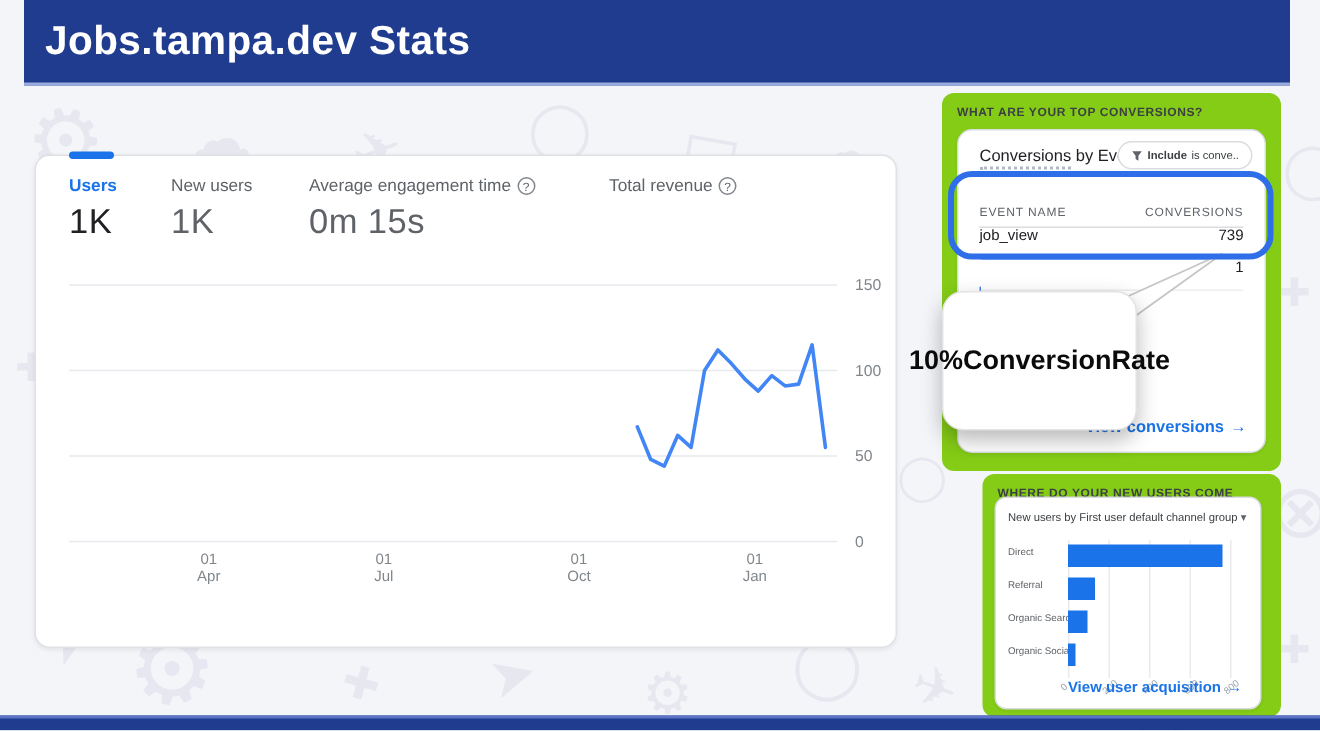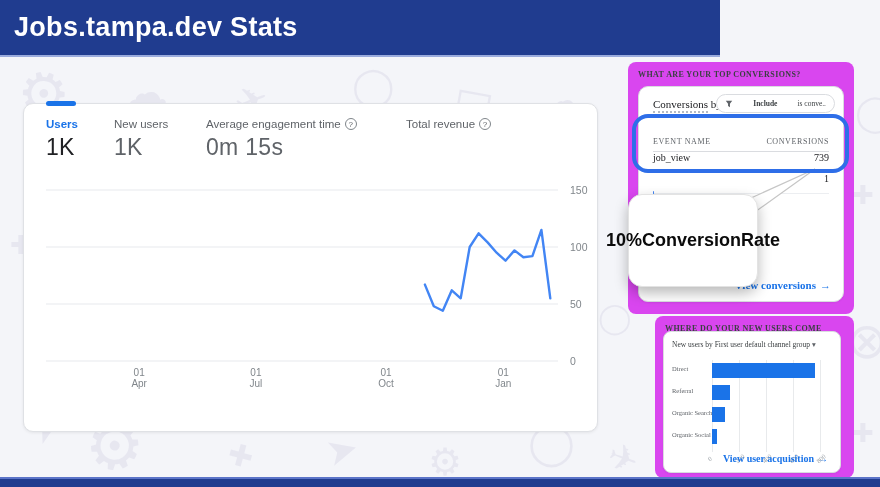--- a/index.html
+++ b/index.html
@@ -5,54 +5,54 @@
   * { margin:0; padding:0; box-sizing:border-box; }
   html,body { width:880px; height:487px; }
   body { font-family:"Liberation Sans", sans-serif; background:#f4f5f9; overflow:hidden; }
   .page { position:relative; width:880px; height:487px; background:#f4f5f9; overflow:hidden; }
 
   
   .doodles { position:absolute; inset:0; z-index:0; }
   .doodle { position:absolute; color:#8f87b8; opacity:.12; user-select:none; }
 
   
-  .hdr { position:absolute; left:0; top:0; width:720px; height:57px; background:#203c8f;
+  .hdr { position:absolute; left:16px; top:0; width:844px; height:57px; background:#203c8f;
          border-bottom:2px solid #9aabdd; z-index:5; display:flex; align-items:center; }
   .hdr h1 { color:#ffffff; font-size:27px; font-weight:bold; letter-spacing:.3px; padding-left:14px; }
   .ftr { position:absolute; left:0; bottom:0; width:880px; height:10px; background:#203c8f;
          border-top:2px solid #5b74c8; z-index:5; }
 
   
   .metrics-card { position:absolute; left:23px; top:103px; width:575px; height:329px; background:#fff;
                   border:1px solid #dfe1e5; border-radius:10px; box-shadow:0 1px 3px rgba(32,33,36,.08); z-index:2; }
   .tab-indicator { position:absolute; left:22px; top:-3px; width:30px; height:5px; border-radius:3px; background:#1a73e8; }
   .metric { position:absolute; top:14px; }
   .m0{left:22px} .m1{left:90px} .m2{left:182px} .m3{left:382px}
   .mlabel { font-size:11.5px; color:#5f6368; display:flex; align-items:center; gap:4px; }
   .mlabel.active { color:#1a73e8; font-weight:bold; }
   .mvalue { font-size:23px; color:#5f6368; margin-top:4px; letter-spacing:.3px; }
   .mvalue.dark { color:#202124; }
   .help { display:inline-flex; align-items:center; justify-content:center; width:12px; height:12px;
           border:1px solid #80868b; border-radius:50%; font-size:8px; color:#5f6368; }
   .line-chart { position:absolute; left:22px; top:78px; width:550px; height:212px; }
 
   
-  .panel { position:absolute; background:#d946ef; border-radius:8px; z-index:2;font-family:Liberation Serif, serif; }
+  .panel { position:absolute; background:#84cc16; border-radius:8px; z-index:2; }
   .conv-panel { left:628px; top:62px; width:226px; height:252px; }
   .acq-panel  { left:655px; top:316px; width:199px; height:162px; }
   .panel-heading { font-size:8px; font-weight:bold; color:#3c4043; letter-spacing:.4px; padding:8px 0 0 10px; }
   .card { position:absolute; background:#fff; border:1px solid #dadce0; border-radius:10px;
           box-shadow:0 1px 2px rgba(32,33,36,.06); }
   .conv-card { left:10px; top:24px; width:206px; height:216px; }
   .acq-card  { left:8px;  top:15px; width:178px; height:142px; border-radius:8px; }
 
   .card-title-row { position:relative; padding:11px 14px 0 14px; height:32px; }
   .card-title { font-size:11px; color:#202124; }
   .dotted { border-bottom:2px dotted #b3b9c4; padding-bottom:1px; }
-  .pill { position:absolute; right:8px; top:7px; display:flex; align-items:center; gap:20px;
+  .pill { position:absolute; right:8px; top:7px; display:flex; align-items:center; gap:3px;
           border:1px solid #dadce0; border-radius:12px; padding:4px 8px; font-size:7.5px; color:#3c4043; background:#fff; }
   .pill b { font-weight:bold; }
 
   .ctable { margin:12px 14px; }
   .thead { display:flex; justify-content:space-between; font-size:8px; color:#5f6368; letter-spacing:.6px;
            padding:6px 0 5px 0; border-bottom:1px solid #dadce0; }
   .trow { position:relative; display:flex; justify-content:space-between; align-items:flex-start; height:21px;
           border-bottom:1px solid #eceef1; font-size:10px; }
   .tname { color:#202124; } .tval { color:#202124; }
   .mini-bar { position:absolute; left:0; bottom:-1px; height:3px; background:#4285f4; border-radius:2px; }

